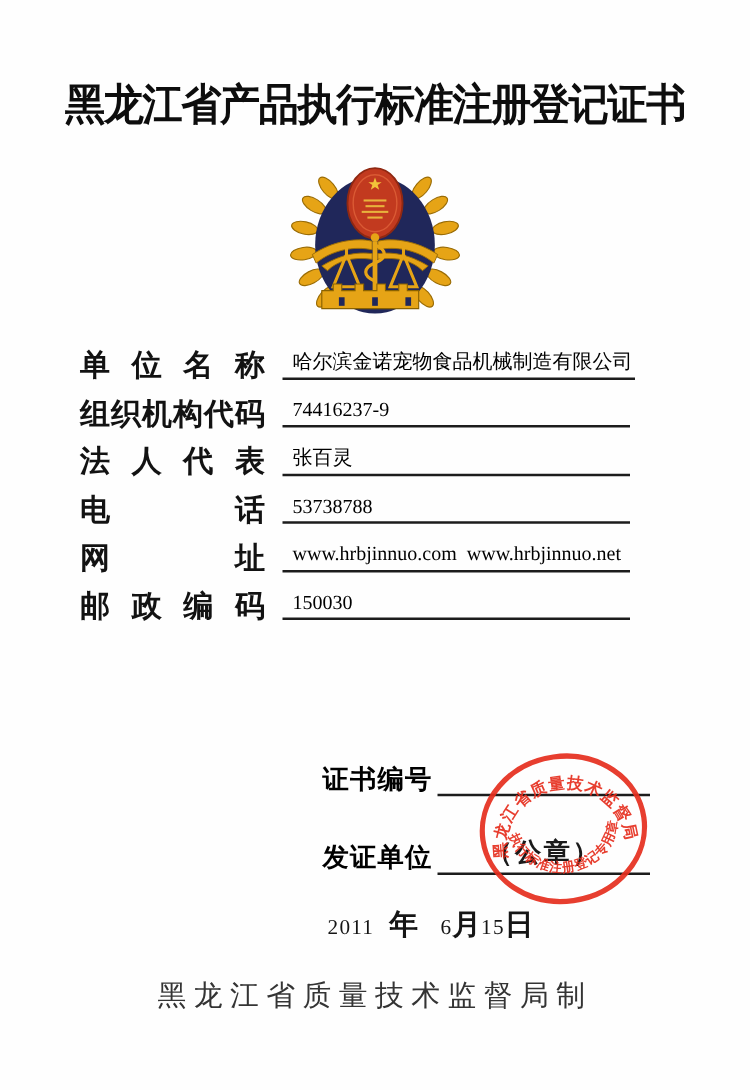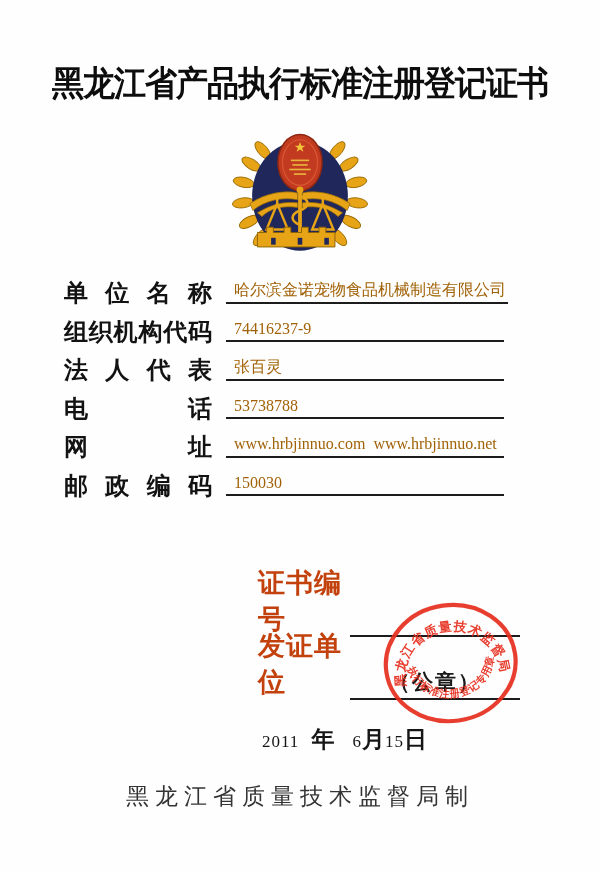--- a/index.html
+++ b/index.html
@@ -16,26 +16,26 @@
   .emblem{position:absolute;top:126px;left:50%;transform:translateX(-50%);}
   .fields{position:absolute;top:280px;left:64px;width:440px;}
   .frow{display:flex;align-items:flex-start;height:38.5px;}
   .flabel{
     width:148px;flex:0 0 148px;font-size:24px;font-weight:bold;
     text-align:justify;text-align-last:justify;line-height:1.1;color:#121212;
   }
   .fvalue{
     flex:1;margin-left:14px;border-bottom:2px solid #1c1c1c;
     font-size:16px;line-height:1.3;padding:0 2px 1px 8px;
-    white-space:pre;overflow:visible;color:#a16207;
+    white-space:pre;overflow:visible;color:#000000;
   }
   .lower{position:absolute;top:598px;left:258px;width:262px;}
   .lrow{display:flex;align-items:flex-end;height:39px;}
   .lrow2{margin-top:22px;height:41px;}
-  .llabel{flex:0 0 92px;font-size:27px;font-weight:bold;letter-spacing:1px;color:#c2410c;}
+  .llabel{flex:0 0 92px;font-size:21px;font-weight:bold;letter-spacing:1px;color:#000000;}
   .lline{
     flex:1;border-bottom:2px solid #1c1c1c;text-align:center;
     font-size:21px;font-weight:bold;letter-spacing:2px;padding-bottom:2px;color:#1a1a1a;
   }
   .daterow{
     margin-top:24px;display:flex;align-items:baseline;
     font-size:17px;color:#151515;padding-left:4px;
   }
   .d-num{font-size:17px;letter-spacing:1px;}
   .d-unit{font-size:23px;font-weight:bold;}

